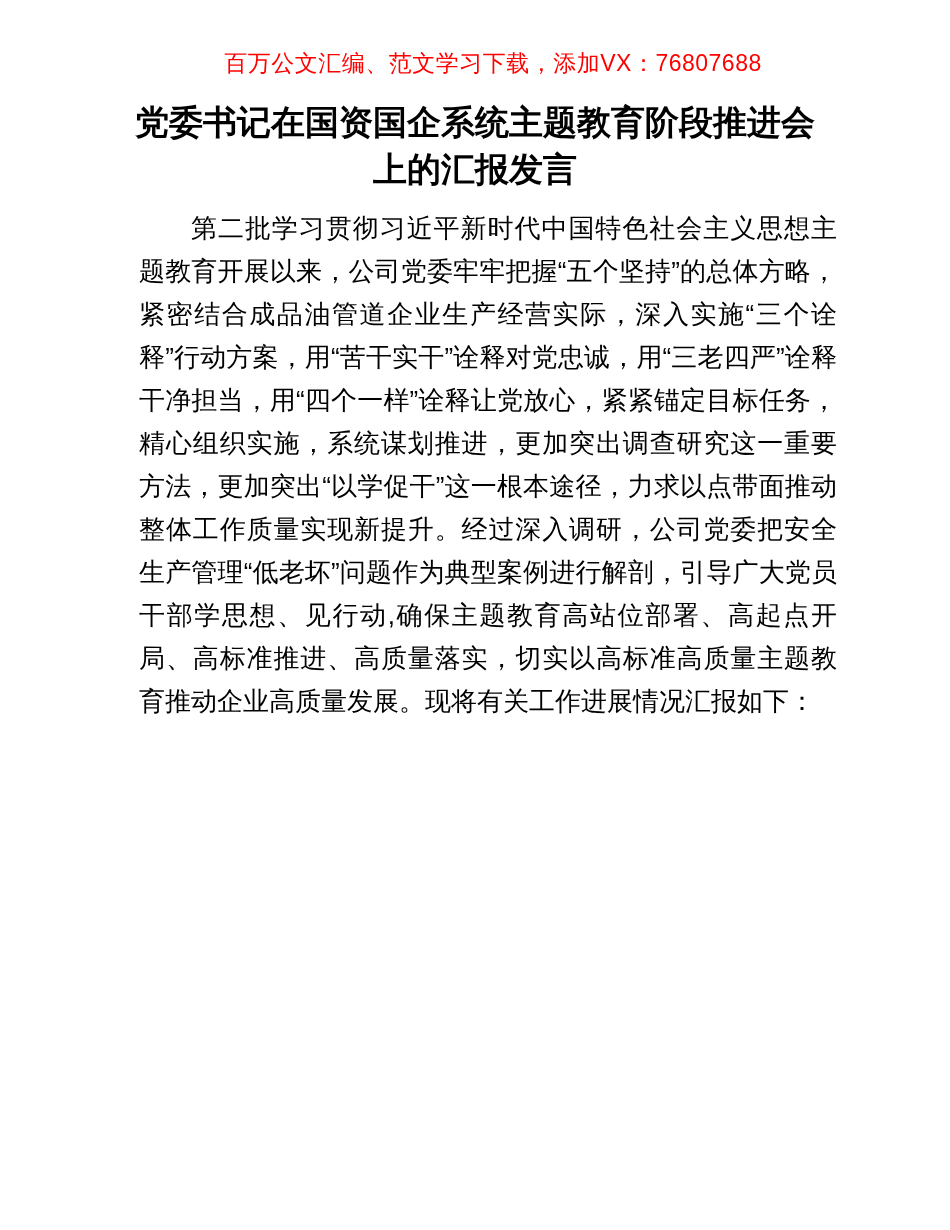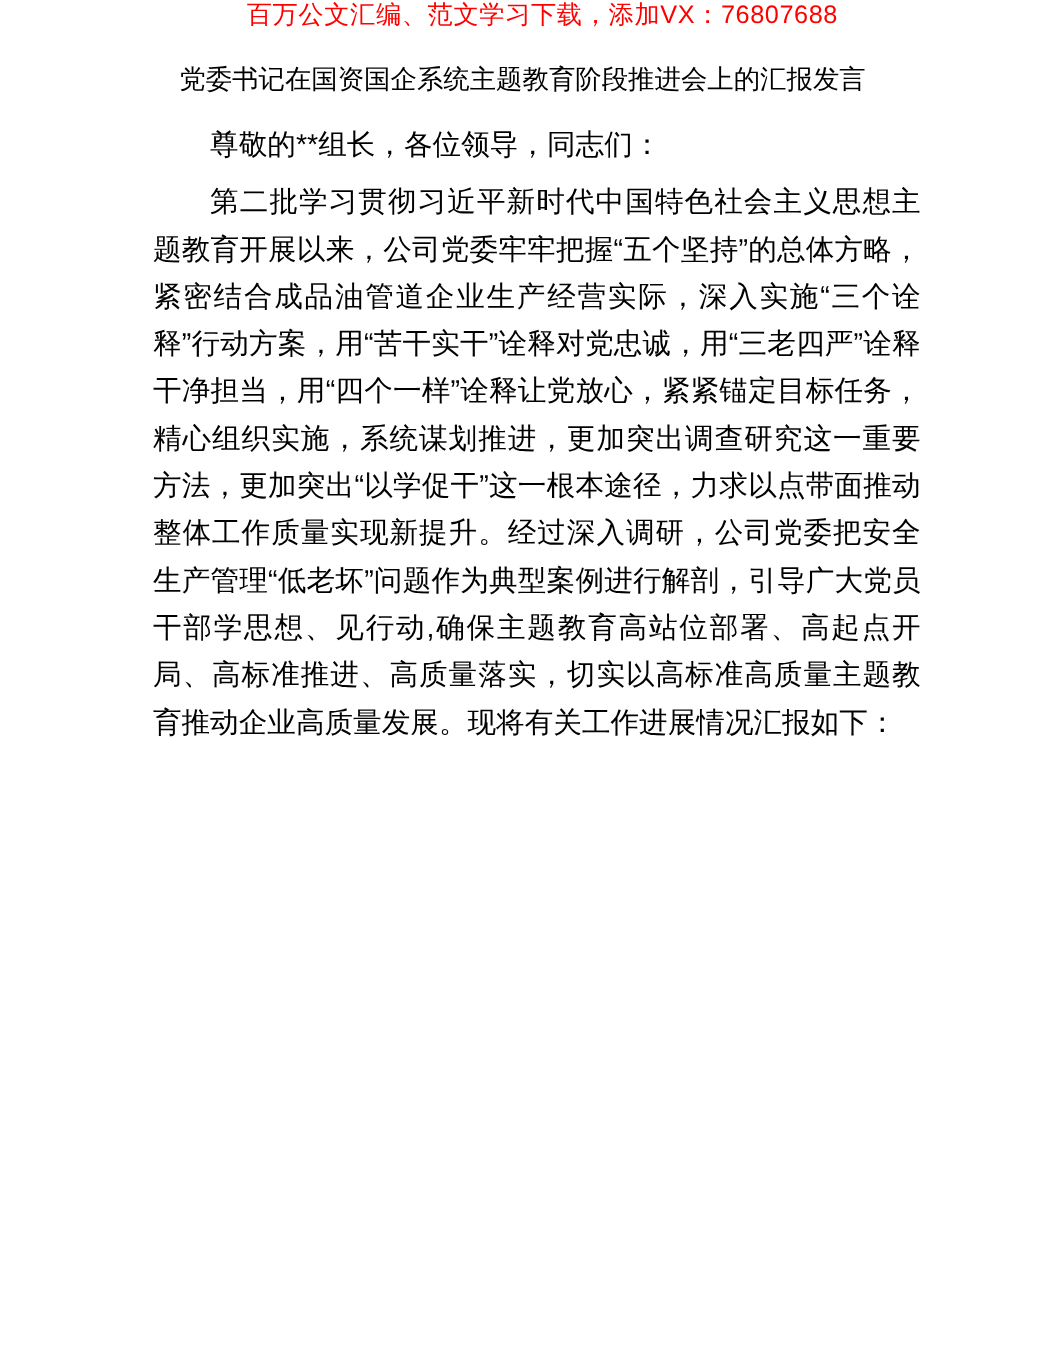--- a/index.html
+++ b/index.html
@@ -11,34 +11,35 @@
     position: relative;
     width: 950px;
     height: 1230px;
     background: #ffffff;
     overflow: hidden;
     font-family: "Liberation Sans", "DejaVu Sans", sans-serif;
     color: #000000;
     -webkit-font-smoothing: antialiased;
   }
   .watermark {
+    padding-top: 50px;
     text-align: center;
     font-size: 23px;
     line-height: 27px;
     color: #ff0000;
     letter-spacing: 0.5px;
     margin-left: 36px;
   }
   .doc-title {
     margin: 22px auto 0 auto;
     width: 690px;
     text-align: center;
-    font-size: 24px;
+    font-size: 34px;
     line-height: 47px;
-    font-weight: normal;
+    font-weight: bold;
     color: #000000;
   }
   .content {
     margin-top: 14px;
     margin-left: 139px;
     width: 698px;
     font-size: 26px;
     line-height: 43px;
     text-align: justify;
     text-justify: inter-ideograph;
@@ -57,21 +58,20 @@
 <body>
 
 <div class="page">
 
   <div class="watermark" style="color: rgb(255, 0, 0);">百万公文汇编、范文学习下载，添加VX：76807688</div>
 
   <h1 class="doc-title">党委书记在国资国企系统主题教育阶段推进会上的汇报发言</h1>
 
   <div class="content">
 
-    <p>尊敬的**组长，各位领导，同志们：</p>
 
     <p>第二批学习贯彻习近平新时代中国特色社会主义思想主题教育开展以来，公司党委牢牢把握“五个坚持”的总体方略，紧密结合成品油管道企业生产经营实际，深入实施“三个诠释”行动方案，用“苦干实干”诠释对党忠诚，用“三老四严”诠释干净担当，用“四个一样”诠释让党放心，紧紧锚定目标任务，精心组织实施，系统谋划推进，更加突出调查研究这一重要方法，更加突出“以学促干”这一根本途径，力求以点带面推动整体工作质量实现新提升。经过深入调研，公司党委把安全生产管理“低老坏”问题作为典型案例进行解剖，引导广大党员干部学思想、见行动,确保主题教育高站位部署、高起点开局、高标准推进、高质量落实，切实以高标准高质量主题教育推动企业高质量发展。现将有关工作进展情况汇报如下：</p>
 
 
 
   </div>
 
 </div>
 
 </body></html>

